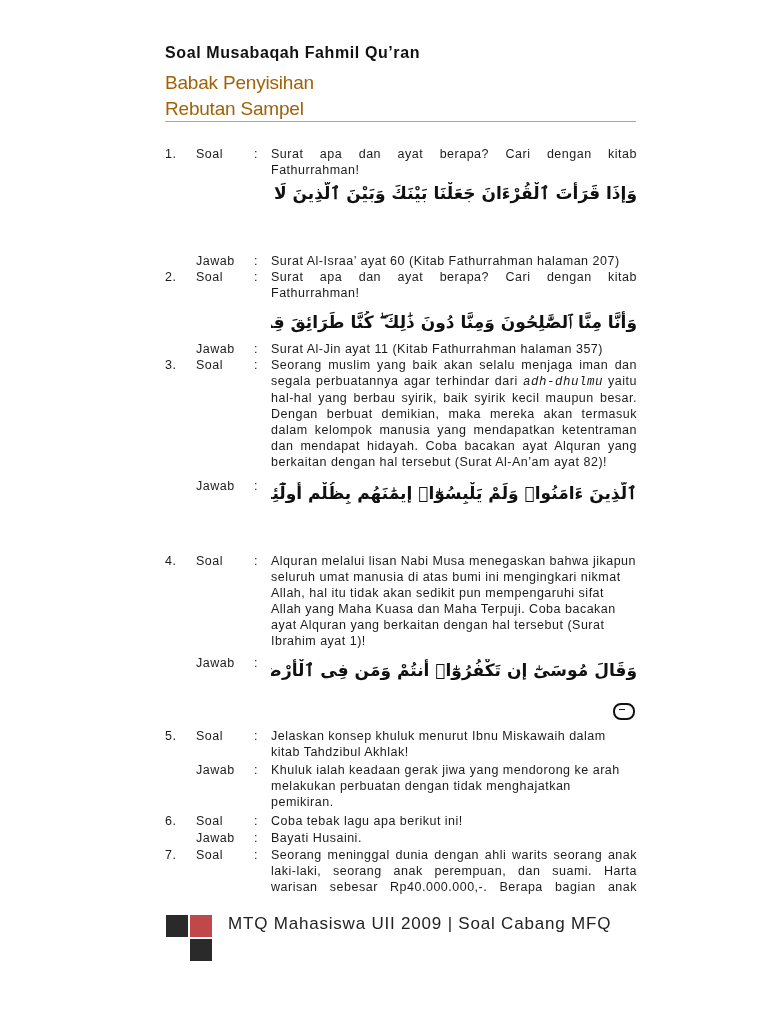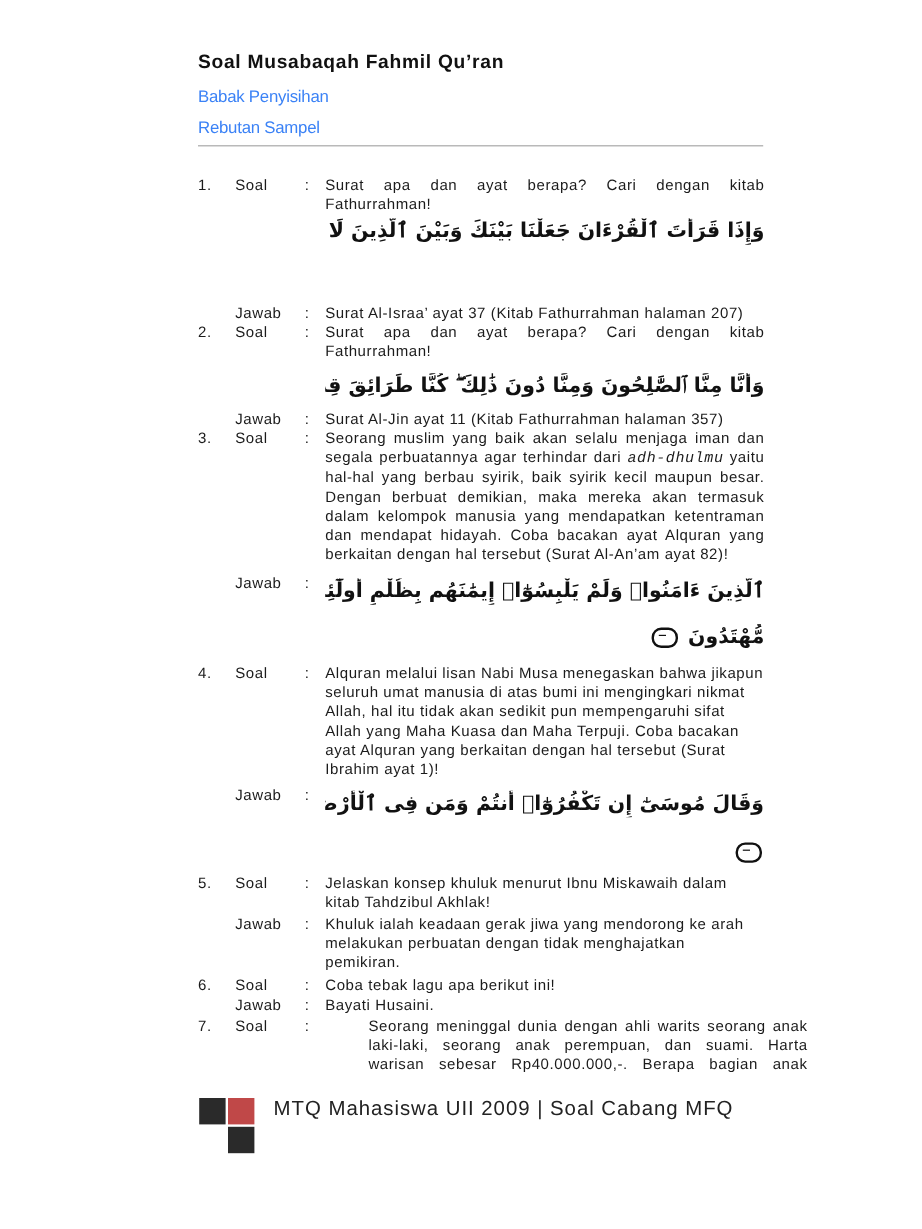--- a/index.html
+++ b/index.html
@@ -2,21 +2,21 @@
 <html><head>
 <meta charset="utf-8">
 <style>
   html, body { margin: 0; padding: 0; background: #ffffff; }
   body { width: 768px; height: 1024px; position: relative; overflow: hidden;
          font-family: "Liberation Sans", "DejaVu Sans", sans-serif; color: #1a1a1a; }
   .page { position: absolute; left: 0; top: 0; width: 640px; height: 1024px; background: #fff; }
 
   .title { position: absolute; left: 165px; top: 44px; font-size: 16px; font-weight: bold;
            letter-spacing: 0.6px; color: #111; }
-  .subtitle { position: absolute; left: 165px; font-size: 14px; color: #3b82f6; letter-spacing: -0.2px; }
+  .subtitle { position: absolute; left: 165px; font-size: 19px; color: #a16207; letter-spacing: -0.2px; }
   .sub1 { top: 72px; }
   .sub2 { top: 98px; }
   .rule { position: absolute; left: 165px; top: 121px; width: 471px; height: 1px; background: #a8a8a8; }
 
   .row { position: absolute; left: 165px; width: 472px; font-size: 12.5px; line-height: 16px; letter-spacing: 0.5px; color: #1b1b1b; }
   .num { position: absolute; left: 0; top: 0; width: 24px; }
   .lab { position: absolute; left: 31px; top: 0; width: 60px; }
   .colon { position: absolute; left: 89px; top: 0; width: 8px; }
   .txt { position: absolute; left: 106px; top: 0; width: 366px; }
   .just { text-align: justify; text-align-last: left; }
@@ -50,21 +50,21 @@
     <span class="lab">Soal</span>
     <span class="colon">:</span>
     <div class="txt just">Surat apa dan ayat berapa? Cari dengan kitab Fathurrahman!</div>
     <div class="arabic" style="top:36px;">
       <span class="arabic-line">وَإِذَا قَرَأْتَ ٱلْقُرْءَانَ جَعَلْنَا بَيْنَكَ وَبَيْنَ ٱلَّذِينَ لَا يُؤْمِنُونَ بِٱلْءَاخِرَةِ حِجَابًا</span>
     </div>
   </div>
   <div class="row" style="top:253px;">
     <span class="lab">Jawab</span>
     <span class="colon">:</span>
-    <div class="txt">Surat Al-Israa’ ayat 37 (Kitab Fathurrahman halaman 207)</div>
+    <div class="txt">Surat Al-Israa’ ayat 60 (Kitab Fathurrahman halaman 207)</div>
   </div>
 
   <div class="row" style="top:269px;height:70px;">
     <span class="num">2.</span>
     <span class="lab">Soal</span>
     <span class="colon">:</span>
     <div class="txt just">Surat apa dan ayat berapa? Cari dengan kitab Fathurrahman!</div>
     <div class="arabic" style="top:42px;">
       <span class="arabic-line"><span>وَأَنَّا مِنَّا ٱلصَّٰلِحُونَ وَمِنَّا دُونَ ذَٰلِكَ ۖ كُنَّا طَرَائِقَ قِدَدًا</span> </span>
     </div>
@@ -79,21 +79,20 @@
     <span class="num">3.</span>
     <span class="lab">Soal</span>
     <span class="colon">:</span>
     <div class="txt just"><span>Seorang muslim yang baik akan selalu menjaga iman dan segala perbuatannya agar terhindar dari </span><em>adh-dhulmu</em><span> yaitu hal-hal yang berbau syirik, baik syirik kecil maupun besar. Dengan berbuat demikian, maka mereka akan termasuk dalam kelompok manusia yang mendapatkan ketentraman dan mendapat hidayah. Coba bacakan ayat Alquran yang berkaitan dengan hal tersebut (Surat Al-An’am ayat 82)!</span></div>
   </div>
   <div class="row" style="top:478px;height:70px;">
     <span class="lab">Jawab</span>
     <span class="colon">:</span>
     <div class="arabic" style="top:4px;">
       <span class="arabic-line">ٱلَّذِينَ ءَامَنُوا۟ وَلَمْ يَلْبِسُوٰٓا۟ إِيمَٰنَهُم بِظُلْمٍ أُولَٰٓئِكَ لَهُمُ ٱلْأَمْنُ وَهُم</span>
-      <span class="arabic-line" style="margin-top:16px;"><span>مُّهْتَدُونَ</span> <span class="ayah-mark"></span></span>
     </div>
   </div>
 
   <div class="row" style="top:553px;height:100px;">
     <span class="num">4.</span>
     <span class="lab">Soal</span>
     <span class="colon">:</span>
     <div class="txt">Alquran melalui lisan Nabi Musa menegaskan bahwa jikapun seluruh umat manusia di atas bumi ini mengingkari nikmat Allah, hal itu tidak akan sedikit pun mempengaruhi sifat Allah yang Maha Kuasa dan Maha Terpuji. Coba bacakan ayat Alquran yang berkaitan dengan hal tersebut (Surat Ibrahim ayat 1)!</div>
   </div>
   <div class="row" style="top:655px;height:70px;">
@@ -126,21 +125,21 @@
   <div class="row" style="top:830px;">
     <span class="lab">Jawab</span>
     <span class="colon">:</span>
     <div class="txt">Bayati Husaini.</div>
   </div>
 
   <div class="row" style="top:847px;">
     <span class="num">7.</span>
     <span class="lab">Soal</span>
     <span class="colon">:</span>
-    <div class="txt just" style="text-align-last: justify; margin-left: 36px;">Seorang meninggal dunia dengan ahli warits seorang anak laki-laki, seorang anak perempuan, dan suami. Harta warisan sebesar Rp40.000.000,-. Berapa bagian anak</div>
+    <div class="txt just" style="text-align-last: justify;">Seorang meninggal dunia dengan ahli warits seorang anak laki-laki, seorang anak perempuan, dan suami. Harta warisan sebesar Rp40.000.000,-. Berapa bagian anak</div>
   </div>
 
   <div class="footer-blocks">
     <div class="blk blk-a"></div>
     <div class="blk blk-b"></div>
     <div class="blk blk-c"></div>
   </div>
   <div class="footer-text">MTQ Mahasiswa UII 2009 | Soal Cabang MFQ</div>
 
 </div>

